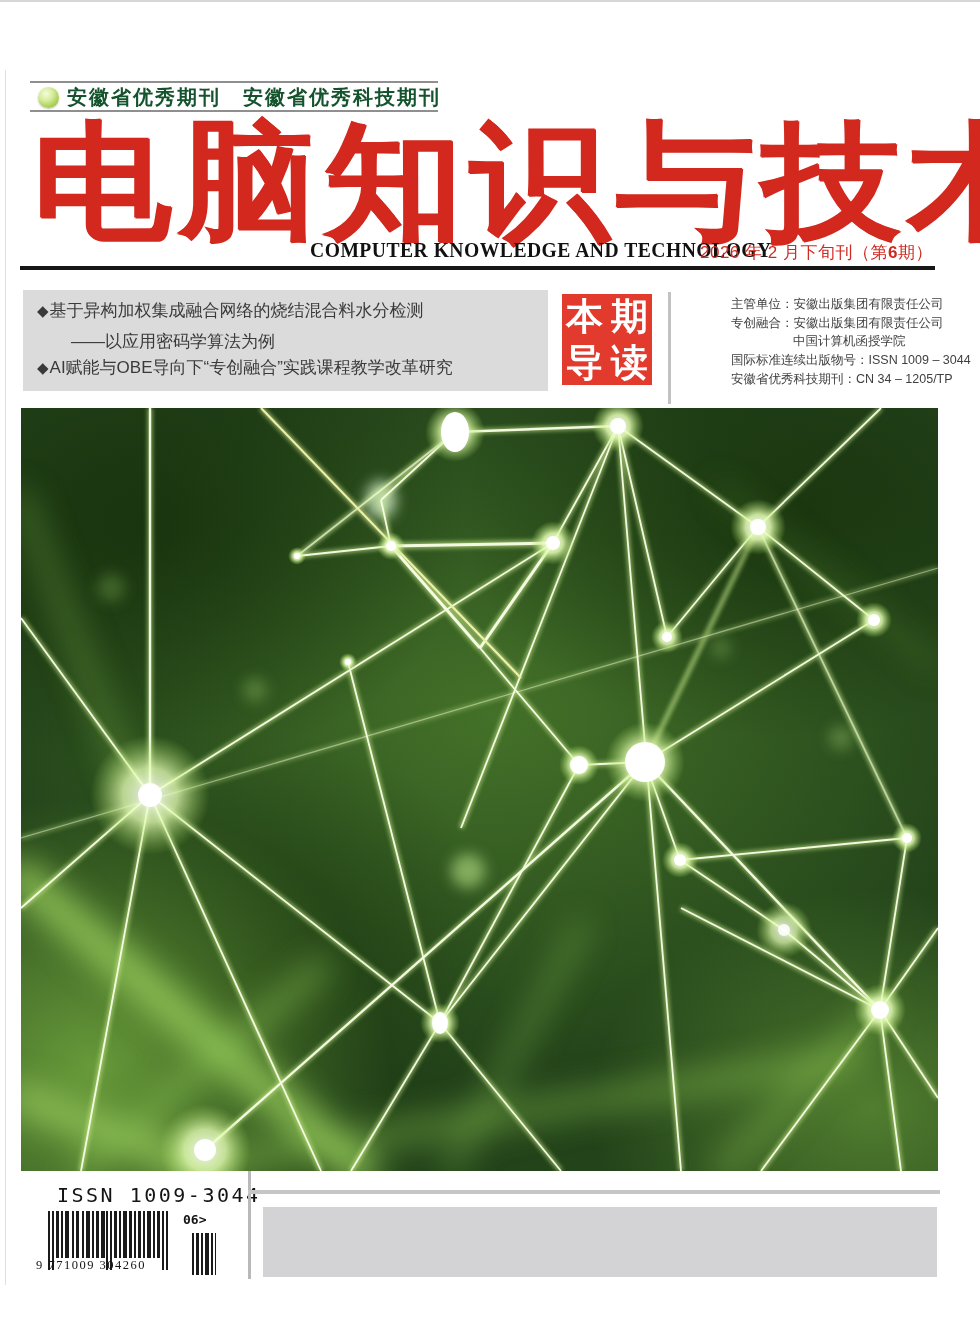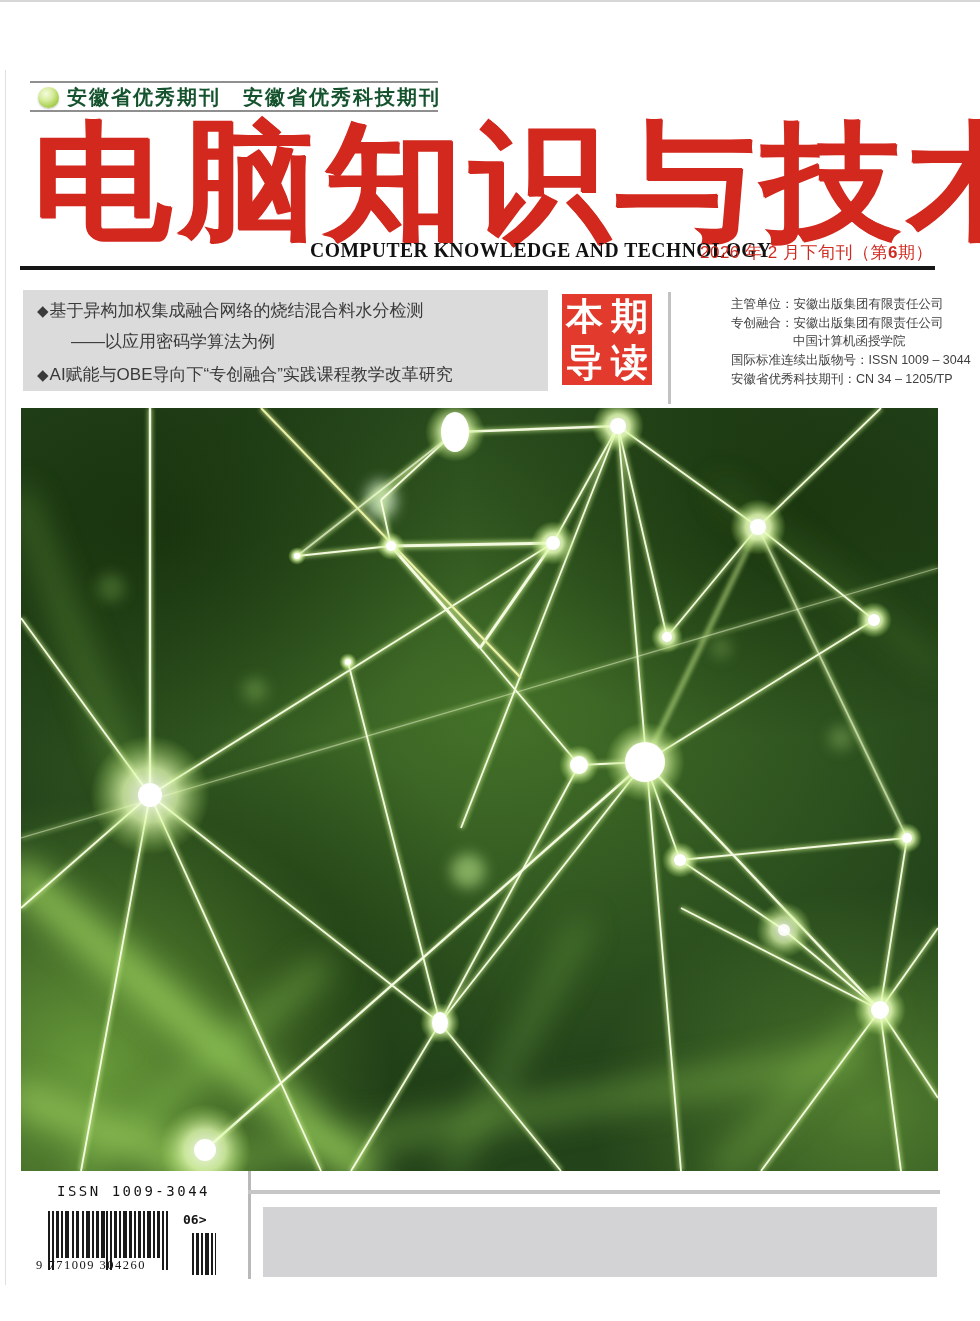--- a/index.html
+++ b/index.html
@@ -32,21 +32,21 @@
   .hl-item .dia{font-size:15px;margin-right:1px;}
   .hl-indent{padding-left:34px;}
   .hl-badge{left:562px;top:294px;width:90px;height:91px;background:#e23a2d;display:grid;
     grid-template-columns:1fr 1fr;grid-template-rows:1fr 1fr;}
   .hl-badge span{color:#fff;font-size:37px;font-weight:700;display:flex;align-items:center;justify-content:center;line-height:1;}
   .vline-top{left:668px;top:292px;width:3px;height:112px;background:#c2c2c2;}
   
   .pub{left:688px;top:295px;width:240px;font-size:12.5px;line-height:18.7px;color:#3f3f3f;white-space:nowrap;margin-left:43px;}
   .pub .ind{padding-left:62px;}
   
-  .issn-top{left:57px;top:1183px;font-family:"DejaVu Sans Mono",monospace;font-size:14px;
+  .issn-top{left:57px;top:1183px;font-family:"DejaVu Sans Mono",monospace;font-size:20px;
     letter-spacing:2.5px;color:#141414;white-space:nowrap;}
   .addon-txt{left:183px;top:1212px;font-family:"DejaVu Sans Mono",monospace;font-size:13px;color:#141414;font-weight:bold;}
   .bc-digits{left:36px;top:1258px;font-family:Liberation Serif, serif;font-size:12.5px;
     letter-spacing:1.5px;color:#141414;white-space:nowrap;}
   .vline-bot{left:248px;top:1171px;width:3px;height:108px;background:#b9b9b9;}
   .hline-bot{left:248px;top:1190px;width:692px;height:4px;background:#c6c6c6;}
   .gray-rect{left:263px;top:1207px;width:674px;height:70px;background:#d3d3d5;}
 </style>
 </head>
 <body>
@@ -62,21 +62,21 @@
   <div class="abs band-line" style="top:110px"></div>
 
   <div class="abs title-cn">电脑知识与技术</div>
   <div class="abs title-en">COMPUTER KNOWLEDGE AND TECHNOLOGY</div>
   <div class="abs issue"><span>2026 年 2 月下旬刊（第</span><b>6</b><span>期）</span></div>
   <div class="abs black-rule"></div>
 
   <div class="abs hl-box">
     <div class="hl-item" style="margin-top:1px"><span class="dia">◆</span><span>基于异构加权集成融合网络的烧结混合料水分检测</span></div>
     <div class="hl-item hl-indent" style="margin-top:8px"><span>——以应用密码学算法为例</span></div>
-    <div class="hl-item" style="margin-top:10px"><span class="dia">◆</span><span>AI赋能与OBE导向下“专创融合”实践课程教学改革研究</span></div>
+    <div class="hl-item" style="margin-top:3px"><span class="dia">◆</span><span>AI赋能与OBE导向下“专创融合”实践课程教学改革研究</span></div>
   </div>
 
   <div class="abs hl-badge">
     <span>本</span>
     <span>期</span>
     <span>导</span>
     <span>读</span>
   </div>
   <div class="abs vline-top"></div>
 

